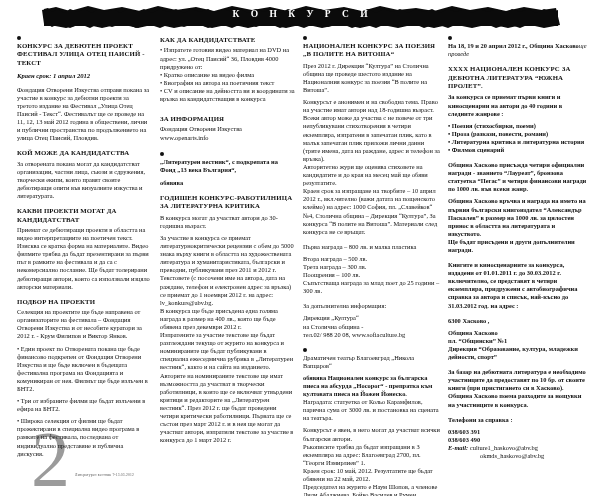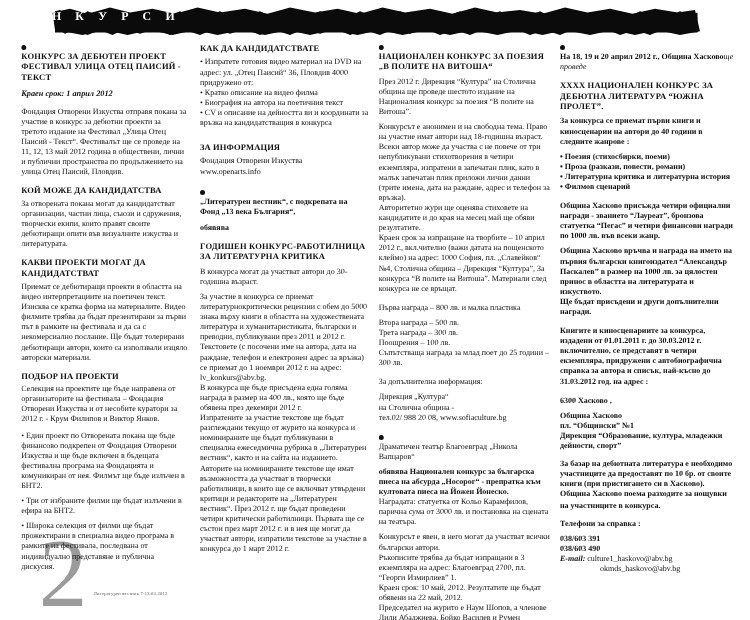--- a/index.html
+++ b/index.html
@@ -27,21 +27,21 @@
   .masthead svg {
     display: block;
     width: 600px;
     height: 34px;
   }
   .masthead-title {
     position: absolute;
     left: 0;
     top: 8px;
     width: 600px;
-    text-align: left;
+    text-align: center;
     color: #ffffff;
     font-family: "Liberation Serif", "DejaVu Serif", serif;
     font-weight: bold;
     font-size: 9.5px;
     letter-spacing: 4.5px;
     text-indent: 4.5px;
     line-height: 12px;
   }
 
   

